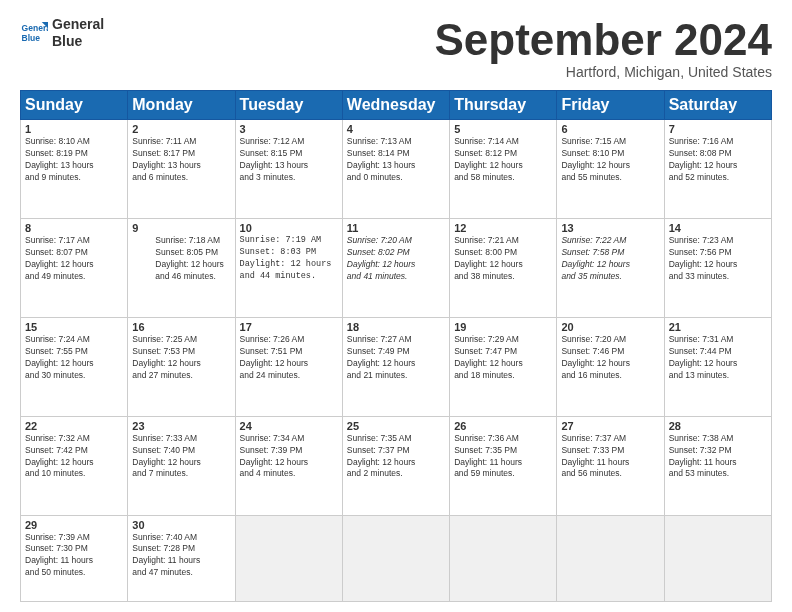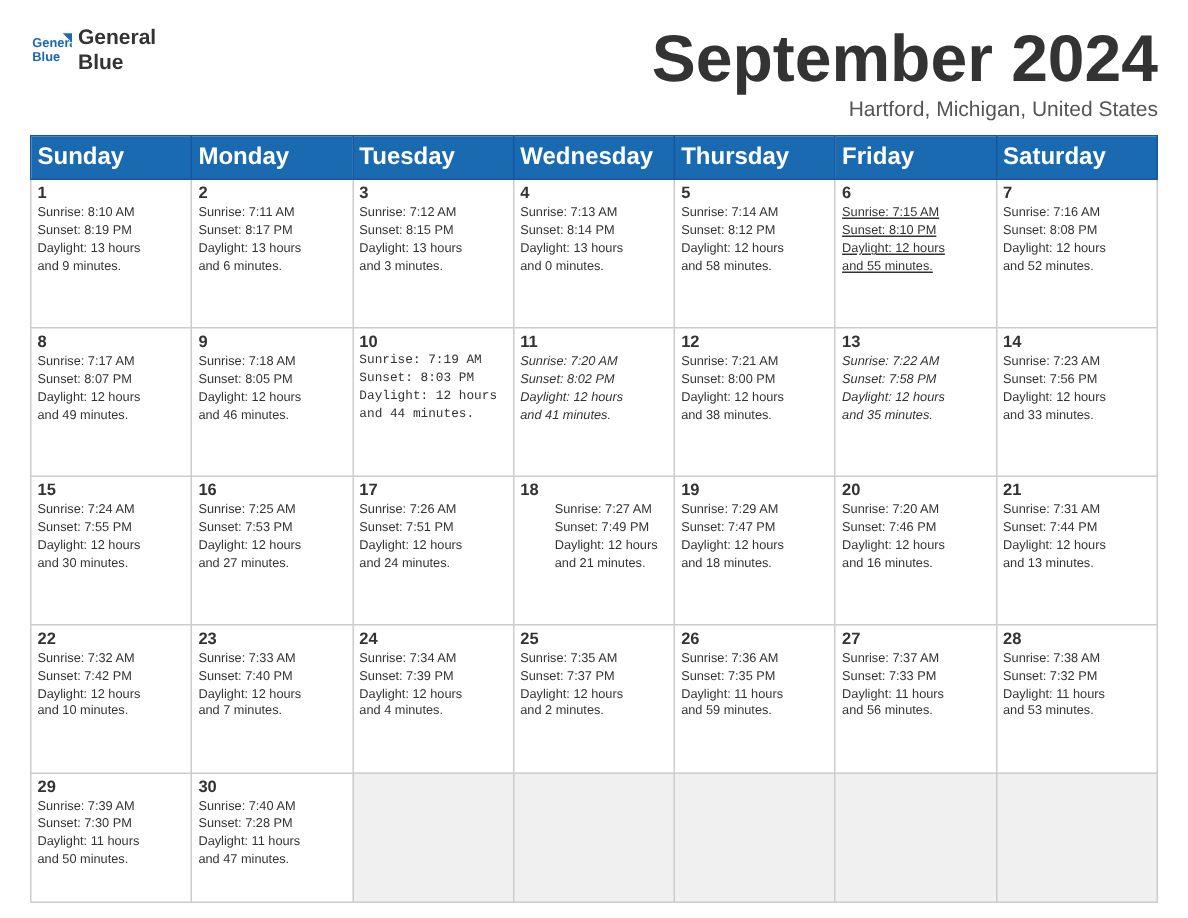--- a/index.html
+++ b/index.html
@@ -159,21 +159,21 @@
           </td>
           <td>
             <span class="day-num">5</span>
             <div class="day-info" style="white-space: pre-line;">Sunrise: 7:14 AM
 Sunset: 8:12 PM
 Daylight: 12 hours
 and 58 minutes.</div>
           </td>
           <td>
             <span class="day-num">6</span>
-            <div class="day-info" style="white-space: pre-line; text-decoration: underline;">Sunrise: 7:15 AM
+            <div class="day-info" style="white-space: pre-line;">Sunrise: 7:15 AM
 Sunset: 8:10 PM
 Daylight: 12 hours
 and 55 minutes.</div>
           </td>
           <td>
             <span class="day-num">7</span>
             <div class="day-info" style="white-space: pre-line;">Sunrise: 7:16 AM
 Sunset: 8:08 PM
 Daylight: 12 hours
 and 52 minutes.</div>
@@ -182,21 +182,21 @@
         <tr>
           <td>
             <span class="day-num">8</span>
             <div class="day-info" style="white-space: pre-line;">Sunrise: 7:17 AM
 Sunset: 8:07 PM
 Daylight: 12 hours
 and 49 minutes.</div>
           </td>
           <td>
             <span class="day-num">9</span>
-            <div class="day-info" style="white-space: pre-line;">Sunrise: 7:18 AM
+            <div class="day-info" style="white-space: pre-line; margin-left: 23px;">Sunrise: 7:18 AM
 Sunset: 8:05 PM
 Daylight: 12 hours
 and 46 minutes.</div>
           </td>
           <td>
             <span class="day-num">10</span>
             <div class="day-info" style="white-space: pre-line; font-family: Liberation Mono, monospace;">Sunrise: 7:19 AM
 Sunset: 8:03 PM
 Daylight: 12 hours
 and 44 minutes.</div>
@@ -247,21 +247,21 @@
           </td>
           <td>
             <span class="day-num">17</span>
             <div class="day-info" style="white-space: pre-line;">Sunrise: 7:26 AM
 Sunset: 7:51 PM
 Daylight: 12 hours
 and 24 minutes.</div>
           </td>
           <td>
             <span class="day-num">18</span>
-            <div class="day-info" style="white-space: pre-line; margin-left: 23px;">Sunrise: 7:27 AM
+            <div class="day-info" style="white-space: pre-line;">Sunrise: 7:27 AM
 Sunset: 7:49 PM
 Daylight: 12 hours
 and 21 minutes.</div>
           </td>
           <td>
             <span class="day-num">19</span>
             <div class="day-info" style="white-space: pre-line;">Sunrise: 7:29 AM
 Sunset: 7:47 PM
 Daylight: 12 hours
 and 18 minutes.</div>

